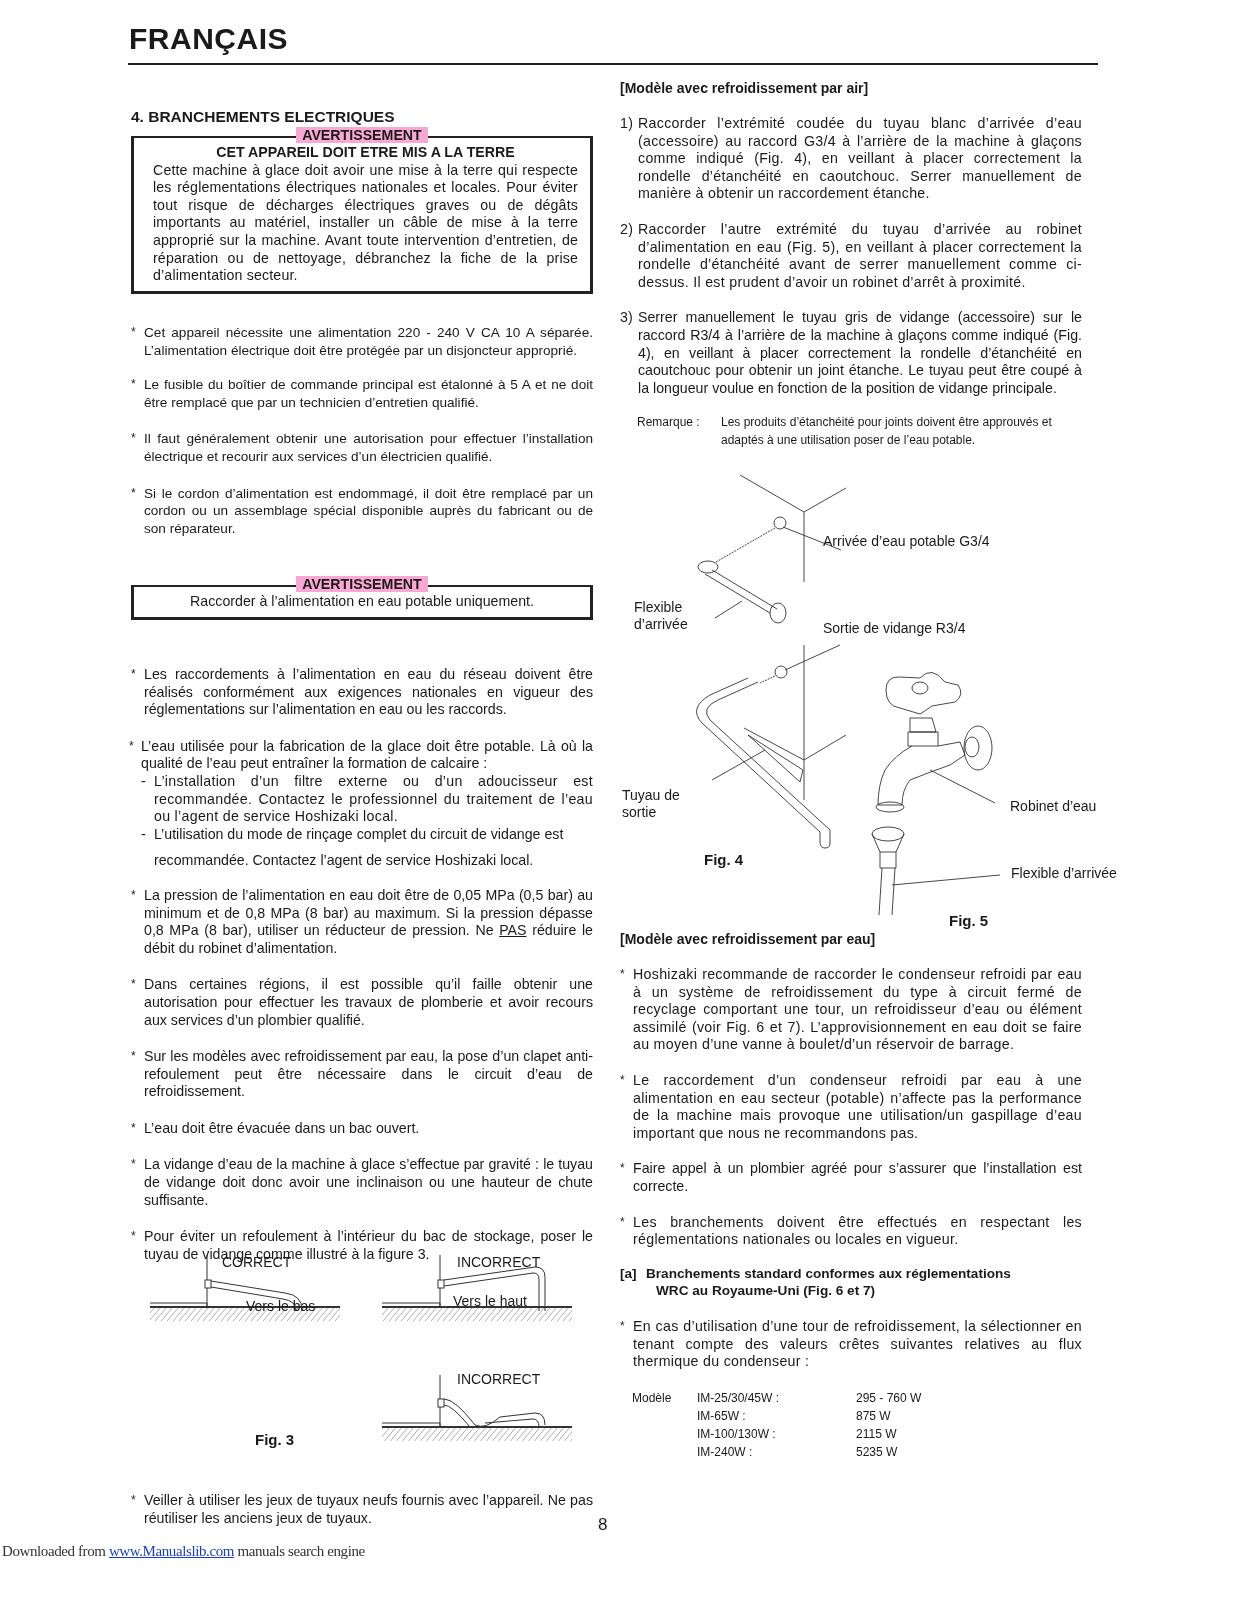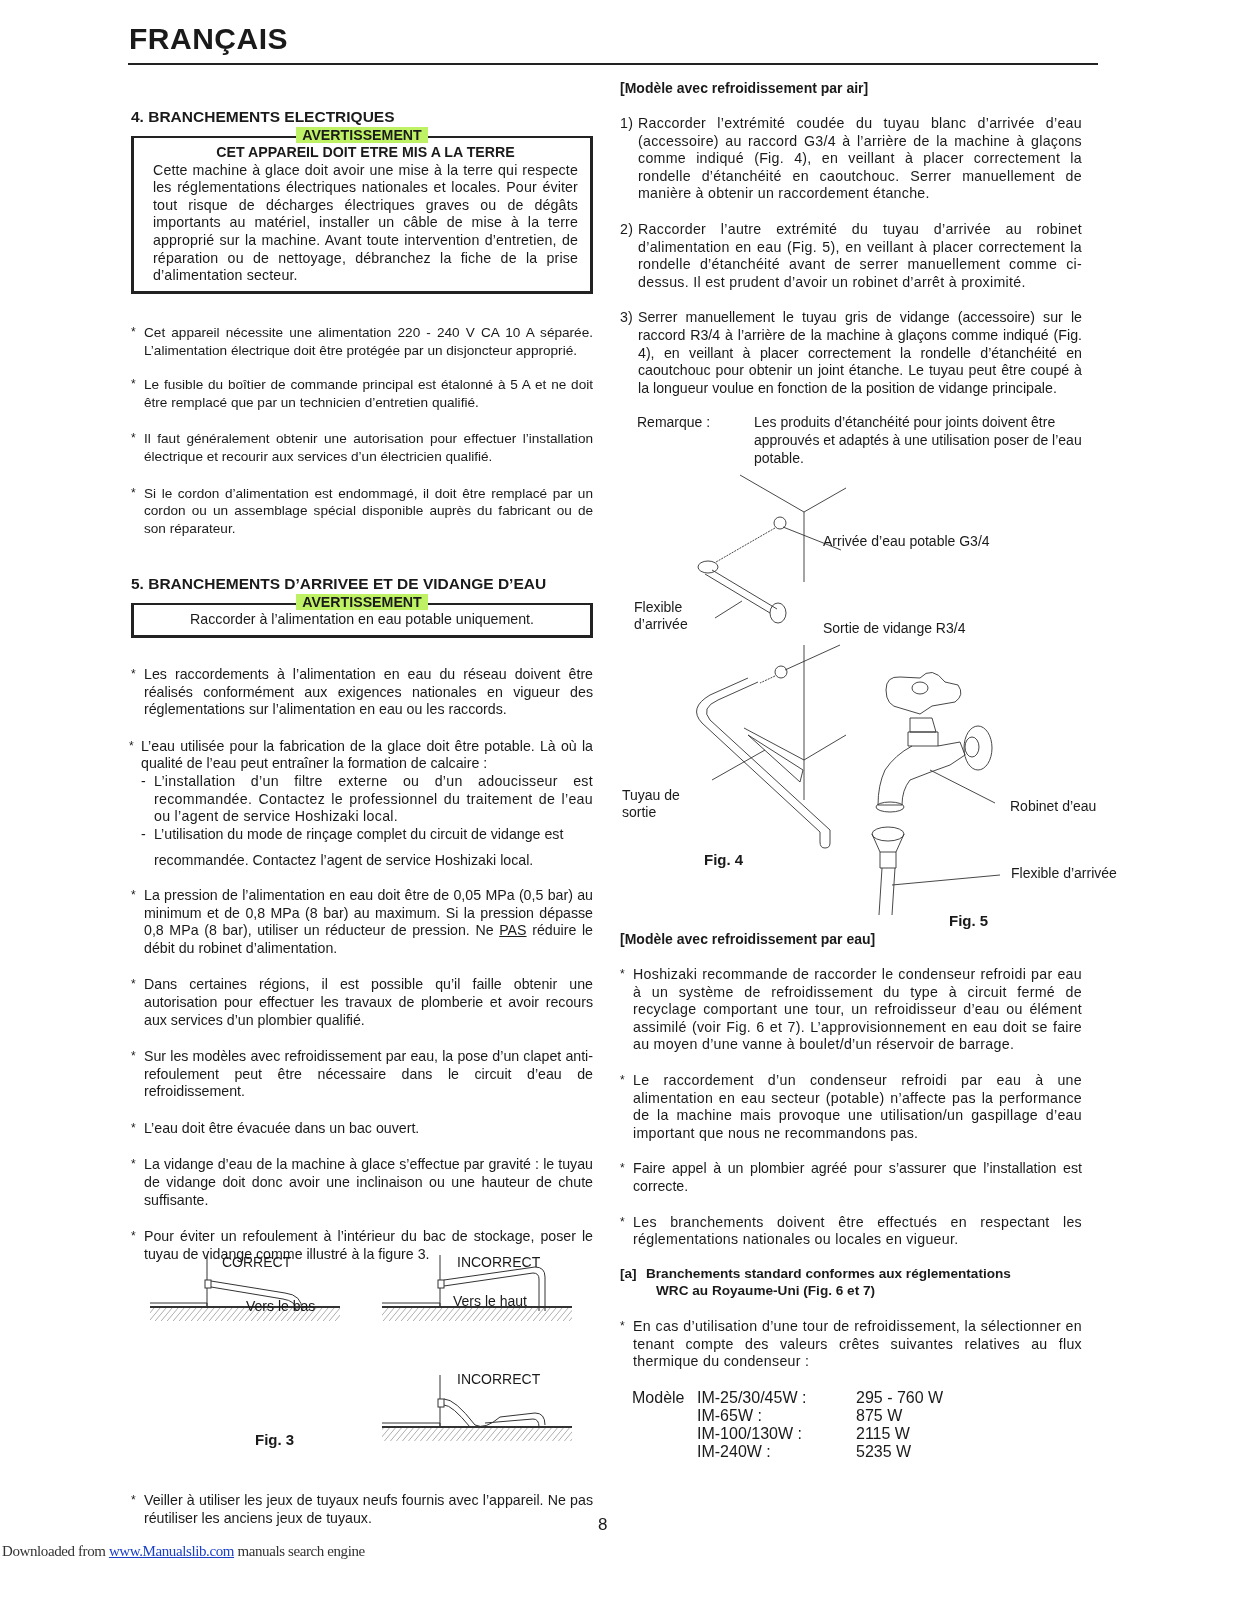--- a/index.html
+++ b/index.html
@@ -8,33 +8,33 @@
   .abs { position:absolute; }
   .title { left:129px; top:22px; font-size:30px; font-weight:bold; letter-spacing:0.5px; }
   .rule { left:128px; top:63px; width:970px; height:2px; background:#222; }
   .col { position:absolute; font-size:14.2px; line-height:17.6px; }
   .left { left:131px; width:462px;margin-top:29px; }
   .right { left:620px; width:462px; }
   h2 { font-size:15.5px; font-weight:bold; margin:0; line-height:18px; }
   h3 { font-size:14px; font-weight:bold; margin:0; line-height:18px; }
   .warnbox { position:relative; border:3px solid #222; border-top-width:2px; margin-top:10px; padding:4px 12px 6px 19px; text-align:justify; }
   .warnlabel { position:absolute; top:-11px; left:0; right:0; text-align:center; font-weight:bold; font-size:14.2px; line-height:16px; }
-  .warnlabel span { background:#bef264; padding:0 6px; }
+  .warnlabel span { background:#f9a8d4; padding:0 6px; }
   .warnhead { text-align:center; font-weight:bold; margin-top:2px; }
   .bul { position:relative; padding-left:13px; text-align:justify; margin:0; }
   .bul .star { position:absolute; left:0; top:0; font-size:12px; }
   .num { position:relative; padding-left:18px; text-align:justify; margin:0; }
   .num .n { position:absolute; left:0; top:0; }
   .dash { position:relative; padding-left:23px; text-align:justify; }
   .dash .d { position:absolute; left:10px; }
-  .note { display:flex; font-size:14px; line-height:18px; margin-left:17px;gap:33px; }
+  .note { display:flex; font-size:12px; line-height:18px; margin-left:17px; }
   .note .lab { width:84px; flex:none; }
   .figlabel { position:absolute; font-size:14px; line-height:17px; }
   .figcap { position:absolute; font-weight:bold; font-size:15px; }
-  .models { display:grid; grid-template-columns:65px 159px 100px; font-size:16px; line-height:18px; margin-left:12px; }
+  .models { display:grid; grid-template-columns:65px 159px 100px; font-size:12px; line-height:18px; margin-left:12px; }
   .pageno { left:598px; top:1515px; font-size:17px; }
   .footer { left:2px; top:1543px; font-family:"Liberation Serif", serif; font-size:15px; color:#333; letter-spacing:-0.4px; }
   .footer a { color:#1a3fc4; text-decoration:underline; }
   u { text-decoration:underline; }
 </style>
 </head>
 <body>
 
 <div class="abs title">FRANÇAIS</div>
 <div class="abs rule"></div>
@@ -49,21 +49,20 @@
 </div>
 
 <div class="col left" style="top:295px; font-size:13.6px;">
   <p class="bul"><span class="star">*</span><span>Cet appareil nécessite une alimentation 220 - 240 V CA 10 A séparée. L’alimentation électrique doit être protégée par un disjoncteur approprié.</span></p>
   <p class="bul" style="margin-top:17px;"><span class="star">*</span><span>Le fusible du boîtier de commande principal est étalonné à 5 A et ne doit être remplacé que par un technicien d’entretien qualifié.</span></p>
   <p class="bul" style="margin-top:19px;"><span class="star">*</span><span>Il faut généralement obtenir une autorisation pour effectuer l’installation électrique et recourir aux services d’un électricien qualifié.</span></p>
   <p class="bul" style="margin-top:19px;"><span class="star">*</span><span>Si le cordon d’alimentation est endommagé, il doit être remplacé par un cordon ou un assemblage spécial disponible auprès du fabricant ou de son réparateur.</span></p>
 </div>
 
 <div class="col left" style="top:546px;">
-  <h2>5. BRANCHEMENTS D’ARRIVEE ET DE VIDANGE D’EAU</h2>
   <div class="warnbox" style="text-align:center; padding:6px 10px 6px 10px;">
     <div class="warnlabel"><span>AVERTISSEMENT</span></div>
     <div>Raccorder à l’alimentation en eau potable uniquement.</div>
   </div>
 </div>
 
 <div class="col left" style="top:637px;">
   <p class="bul"><span class="star">*</span><span>Les raccordements à l’alimentation en eau du réseau doivent être réalisés conformément aux exigences nationales en vigueur des réglementations sur l’alimentation en eau ou les raccords.</span></p>
   <p class="bul" style="margin-top:19px; padding-left:10px;"><span class="star" style="left:-2px;">*</span><span>L’eau utilisée pour la fabrication de la glace doit être potable. Là où la qualité de l’eau peut entraîner la formation de calcaire :</span></p>
   <div class="dash"><span class="d">-</span><span style="letter-spacing:0.3px;">L’installation d’un filtre externe ou d’un adoucisseur est recommandée. Contactez le professionnel du traitement de l’eau ou l’agent de service Hoshizaki local.</span></div>

